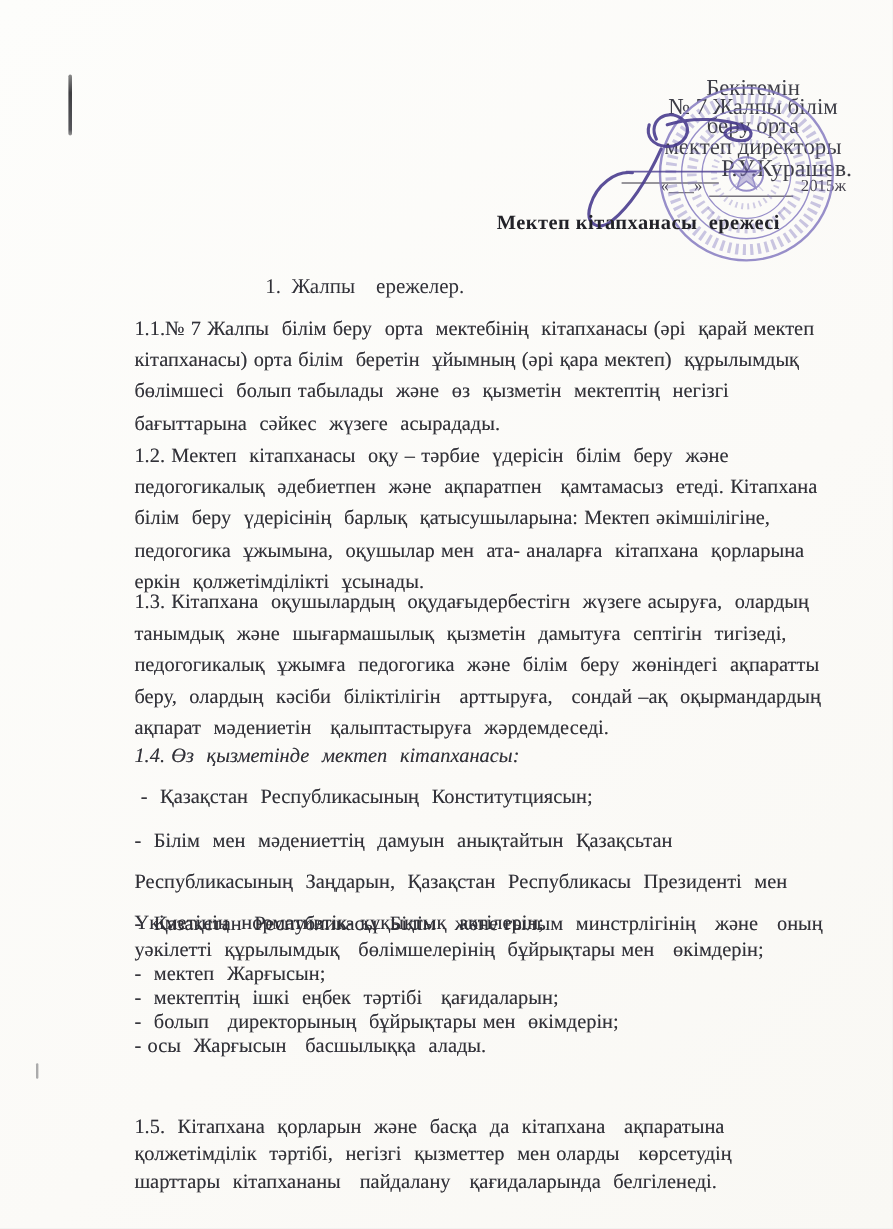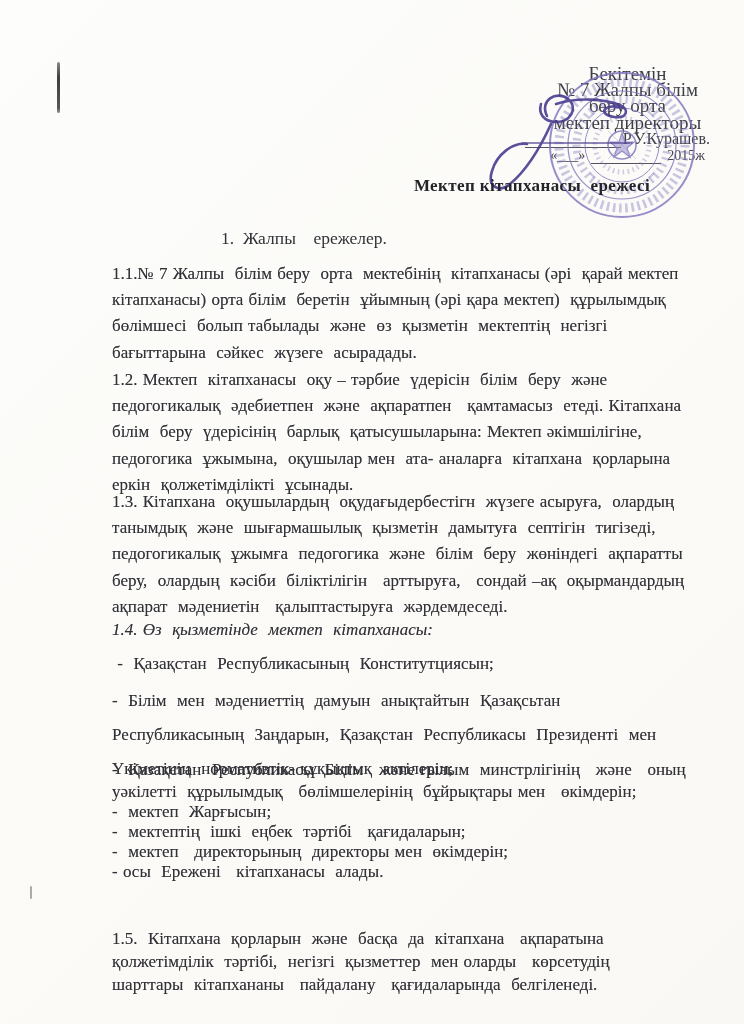--- a/index.html
+++ b/index.html
@@ -25,21 +25,21 @@
   }
   
   .approval{
     position:absolute;top:66px;left:540px;width:175px;
     font-size:19px;line-height:16.2px;color:#3e3e47;
     text-align:center;
   }
   .sign-row{
     position:absolute;top:130px;left:518px;width:192px;
     display:flex;align-items:flex-end;justify-content:flex-end;
-    font-size:16px;color:#3e3e47;
+    font-size:20px;color:#3e3e47;
   }
   .sign-line{display:inline-block;width:96px;height:13px;border-bottom:1.3px solid #55525e;margin-right:2px;}
   .date-row{
     position:absolute;top:148px;left:505px;width:200px;
     display:flex;align-items:flex-end;justify-content:flex-end;
     font-size:14px;color:#45424e;
   }
   .date-line{display:inline-block;width:70px;height:12px;border-bottom:1.2px solid #55525e;margin:0 6px;}
   
   .doc-title{
@@ -141,19 +141,19 @@
 ақпарат  мәдениетін   қалыптастыруға  жәрдемдеседі.</div>
   <div id="p14" class="para txt">1.4. Өз  қызметінде  мектеп  кітапханасы:</div>
   <div id="i1" class="para txt"> -  Қазақстан  Республикасының  Конститутциясын;</div>
   <div id="i2" class="para txt">-  Білім  мен  мәдениеттің  дамуын  анықтайтын  Қазақсьтан
 Республикасының  Заңдарын,  Қазақстан  Республикасы  Президенті  мен
 Үкіметінің  нормативтік- құқықтық  актілерін;</div>
   <div id="i3" class="para txt">-  Қазақстан  Республикасы  Білім   және ғылым  минстрлігінің   және   оның
 уәкілетті  құрылымдық   бөлімшелерінің  бұйрықтары мен   өкімдерін;</div>
   <div id="i4" class="para txt">-  мектеп  Жарғысын;</div>
   <div id="i5" class="para txt">-  мектептің  ішкі  еңбек  тәртібі   қағидаларын;</div>
-  <div id="i6" class="para txt">-  мектеп   директорының  директоры мен  өкімдерін;</div>
-  <div id="i7" class="para txt">- осы  Ережені   кітапханасы  алады.</div>
+  <div id="i6" class="para txt">-  болып   директорының  бұйрықтары мен  өкімдерін;</div>
+  <div id="i7" class="para txt">- осы  Жарғысын   басшылыққа  алады.</div>
   <div id="p15" class="para txt">1.5.  Кітапхана  қорларын  және  басқа  да  кітапхана   ақпаратына
 қолжетімділік  тәртібі,  негізгі  қызметтер  мен оларды   көрсетудің
 шарттары  кітапхананы   пайдалану   қағидаларында  белгіленеді.</div>
 
 </div>
 
 </body></html>

